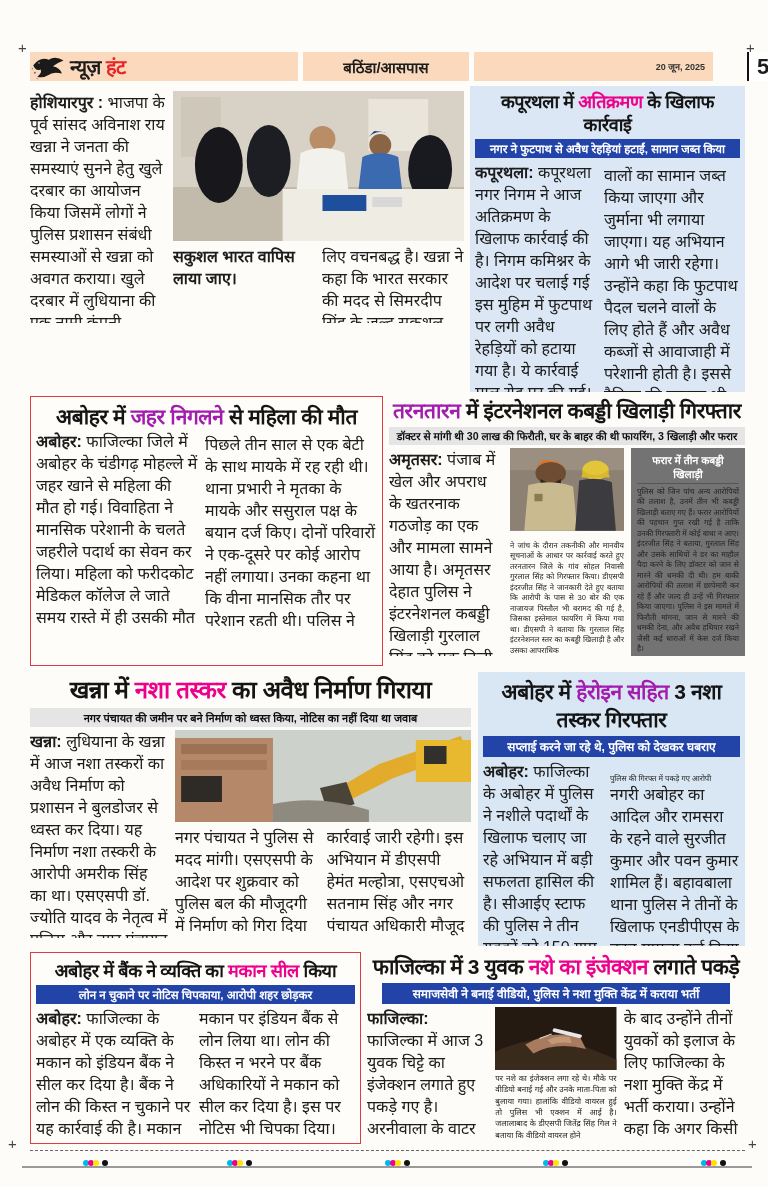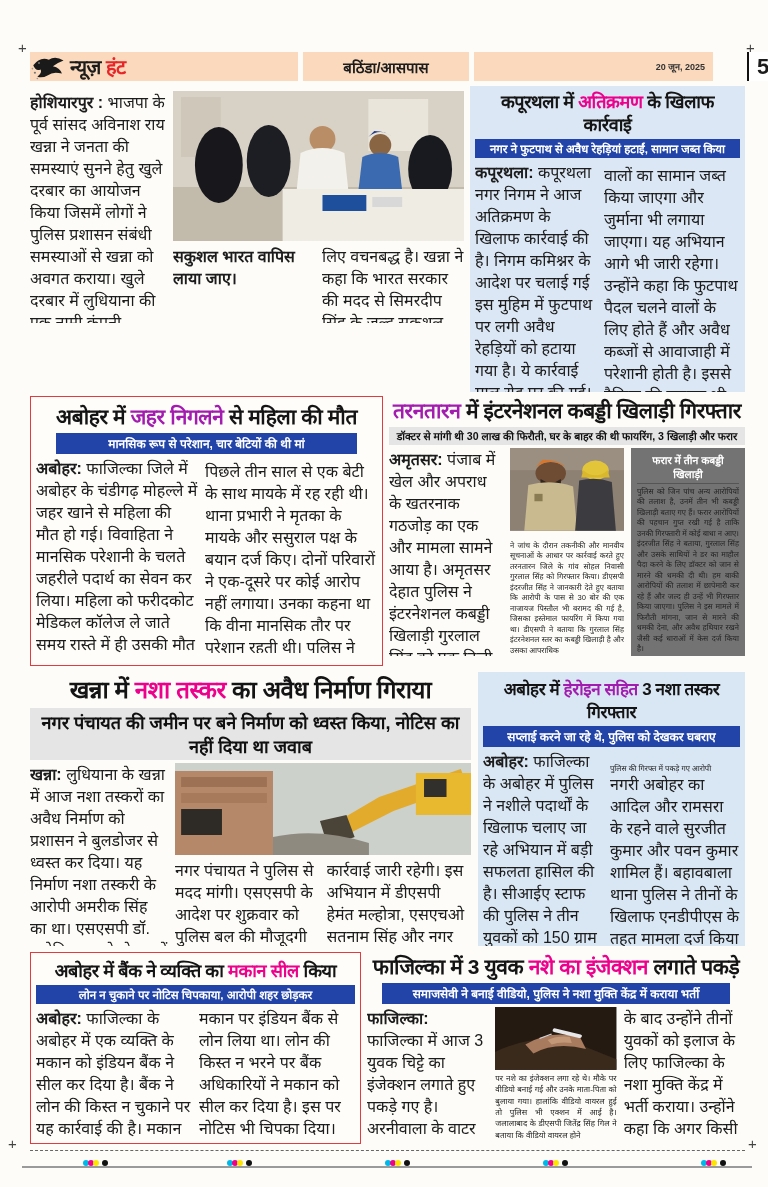--- a/index.html
+++ b/index.html
@@ -73,30 +73,30 @@
   .a4 p.body,.a4 .col p{font-size:7.6px;line-height:1.38}
   .a4 .c2{display:flex;flex-direction:column;gap:10px}
   .a4 .c2 .photo{height:112px}
   .blackbox{background:#737373;color:#f2f2f2;padding:5px 6px 6px}
   .bb-title{font-size:10.5px;font-weight:800;text-align:center;border-bottom:1px solid #555;padding-bottom:2px;margin-bottom:3px;color:#fff}
   .bb-text{font-size:7.4px;line-height:1.4;text-align:justify;color:#e8e8e8}
 
   
   .a5{left:30px;top:672px;width:441px;height:274px}
   .a5 h2{font-size:24px}
-  .a5 .bar{font-size:18px;width:100%}
+  .a5 .bar{font-size:11px;width:100%}
   .a5 .cols{height:208px}
   .a5 .c1{width:138px;flex:none}
   .a5-right{flex:1;display:flex;flex-direction:column;gap:4px;overflow:hidden}
   .a5-right .photo{height:92px}
   .a5-right .cols{height:auto;flex:1}
 
   
   .a6{left:478px;top:672px;width:267px;height:274px;background:#d9e6f3;padding:5px}
-  .a6 h2{font-size:17px}
+  .a6 h2{font-size:21px}
   .a6 .bar{font-size:12px;width:100%}
   .a6 .cols{height:218px}
   .a6 .c1{width:120px;flex:none}
   .a6-right{flex:1;display:flex;flex-direction:column;overflow:hidden}
   .a6-right .photo{height:96px}
 
   
   .a7{left:30px;top:952px;width:331px;height:192px;border:1.6px solid #e23b3f;padding:5px;background:#fffdf9}
   .a7 h2{font-size:18px}
   .a7 .bar{font-size:11.6px;width:100%}
@@ -203,21 +203,20 @@
             <rect x="126" y="60" width="14" height="34" fill="#55504c"></rect>
           </svg>
         </span>
         <p>वालों का सामान जब्त किया जाएगा और जुर्माना भी लगाया जाएगा। यह अभियान आगे भी जारी रहेगा। उन्होंने कहा कि फुटपाथ पैदल चलने वालों के लिए होते हैं और अवैध कब्जों से आवाजाही में परेशानी होती है। इससे ट्रैफिक की समस्या भी बनी रहती है। निगम की टीम पहले भी कई बार ऐसी कार्रवाई कर चुकी है</p>
       </div>
     </div>
   </section>
 
   <section class="a3">
     <h2><span>अबोहर में </span><span class="hl-red">जहर निगलने</span><span> से महिला की मौत</span></h2>
-    <div class="bar bar-blue">मानसिक रूप से परेशान, चार बेटियों की थी मां</div>
     <div class="cols">
       <p class="col c1"><b class="dl">अबोहर:</b> <span>फाजिल्का जिले में अबोहर के चंडीगढ़ मोहल्ले में जहर खाने से महिला की मौत हो गई। विवाहिता ने मानसिक परेशानी के चलते जहरीले पदार्थ का सेवन कर लिया। महिला को फरीदकोट मेडिकल कॉलेज ले जाते समय रास्ते में ही उसकी मौत हो गई। मौत के बाद परिजन शव को सीधे घर ले गए। थाना नंबर दो की प्रभारी प्रोमिला सिद्धू को जब इसकी जानकारी मिली, तो वे पुलिस टीम के साथ मौके पर पहुंचीं। उन्होंने शव को अस्पताल की मोर्चरी में पहुंचाया। मृतका वीना की शादी करीब 10 साल पहले पटियाला निवासी सूरज कुमार से हुई थी। उनके चार बेटियां हैं।</span> </p>
       <div class="a3-right">
         <span class="photo">
           <svg viewBox="0 0 160 116" preserveAspectRatio="none">
             <rect width="160" height="116" fill="#ddd6ce"></rect>
             <rect x="84" y="0" width="10" height="116" fill="#e9e4dc"></rect>
             <rect x="120" y="0" width="12" height="116" fill="#e4dfd7"></rect>
             <rect x="70" y="4" width="2.5" height="70" fill="#9a9a9a"></rect>
             <path d="M86 40 Q120 34 150 48 L156 116 L80 116 Z" fill="#e7b324"></path>

